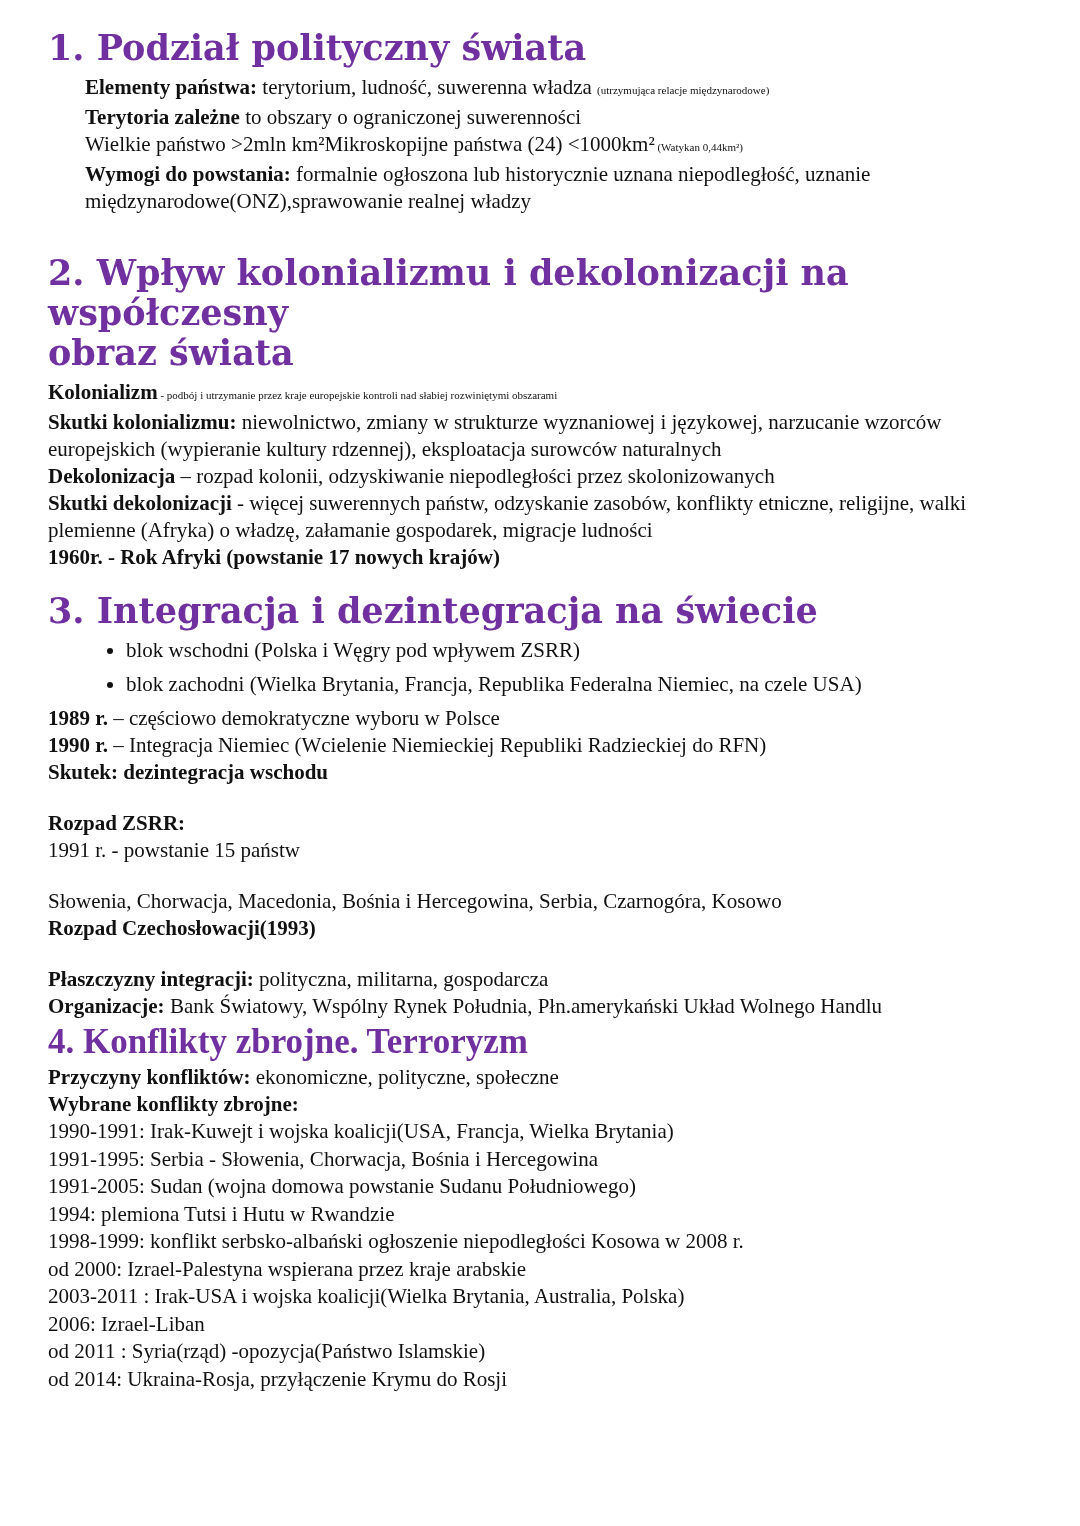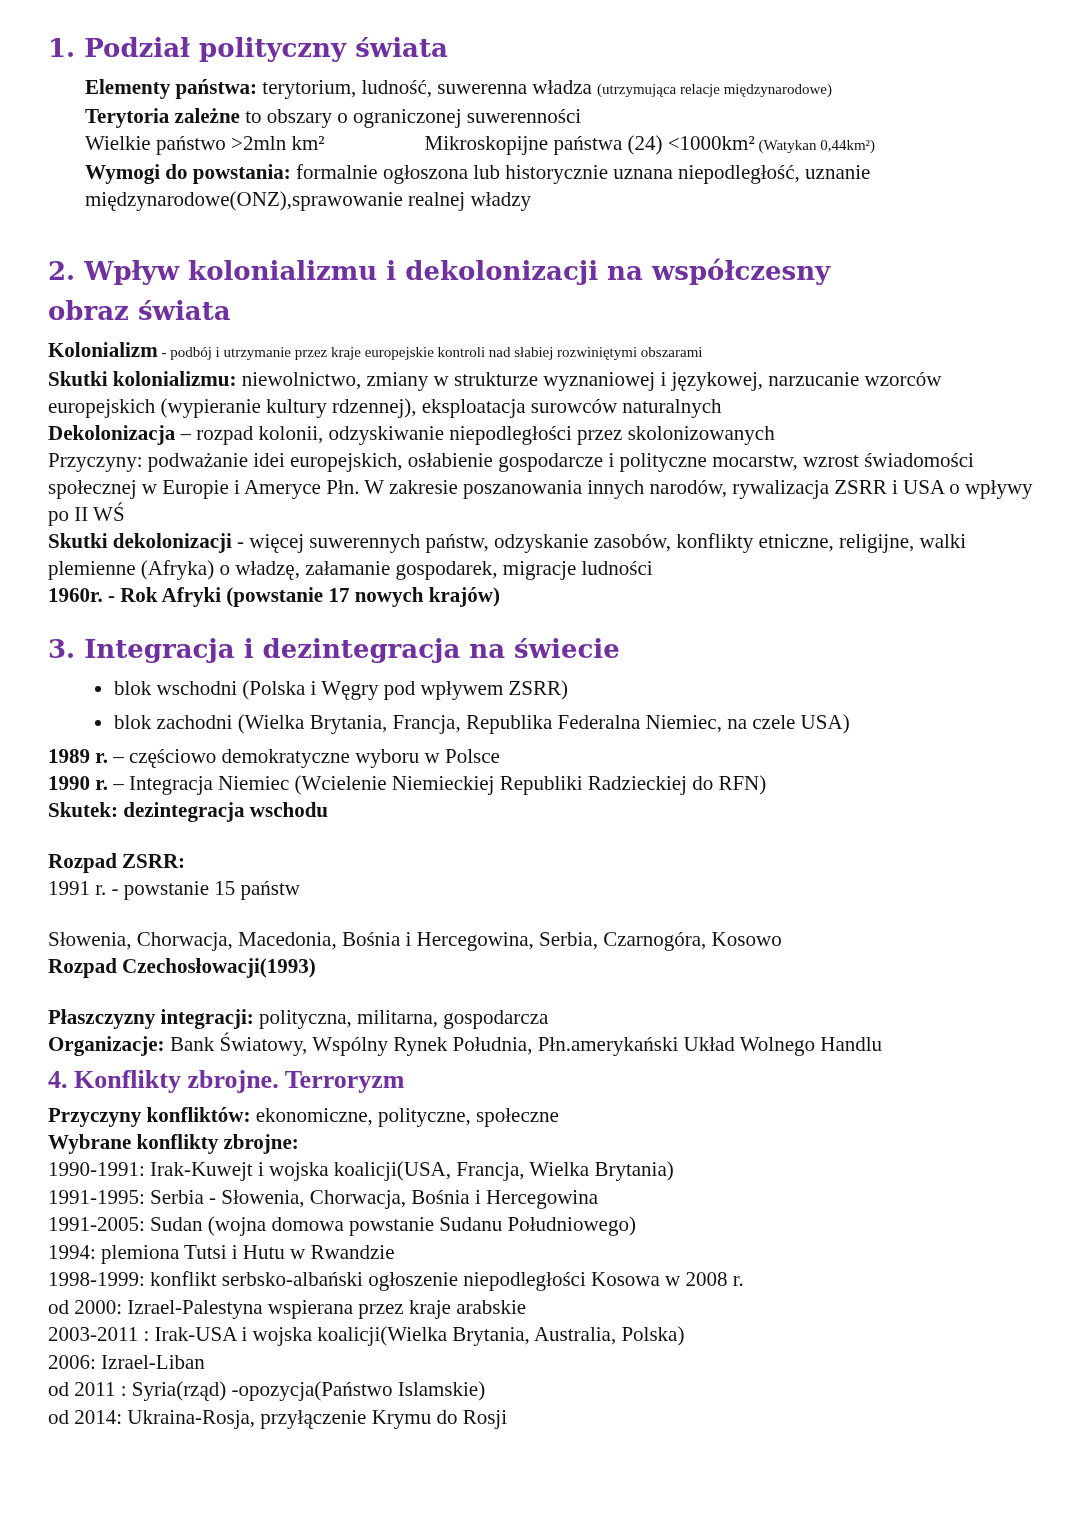--- a/index.html
+++ b/index.html
@@ -9,49 +9,49 @@
     overflow:hidden;
     background:#ffffff;
     font-family:"Liberation Serif", serif;
     color:#111111;
     box-sizing:border-box;
     padding:28px 38px 0 48px;
   }
   h1{
     font-family:"DejaVu Serif", serif;
     color:#7030A0;
-    font-size:26px;
+    font-size:35px;
     line-height:40px;
     font-weight:bold;
     margin:0 0 6px 0;
   }
   .h-multiline{line-height:40px;}
   .sec{margin:0;}
   .gap-lg{height:38px;}
   .gap-md{height:24px;}
   .gap-sm{height:20px;}
   p.line{
     margin:0;
     font-size:21px;
     line-height:27px;
     max-width:1000px;
   }
   .indent1{margin-left:37px;}
   b,.b{font-weight:bold;}
-  .small{font-size:15px;}
-  .tabspace{margin-left:100px;}
+  .small{font-size:11px;}
+  .tabspace{}
   ul.bullets{
     margin:4px 0 2px 0;
     padding-left:62px;
     list-style:disc;
   }
   ul.bullets li{
     font-size:21px;
     line-height:27px;
-    margin:0 0 7px 4px;
+    margin:0 0 7px 16px;
   }
   .conflicts p.line{line-height:27.5px;}
   .sec4 h1{margin-top:2px;margin-bottom:2px;font-family:Liberation Serif, serif;}
 </style>
 </head>
 <body>
 
 <div class="page">
 
   <section class="sec sec1">
@@ -64,21 +64,20 @@
     </div>
   </section>
 
   <div class="gap-lg"></div>
 
   <section class="sec sec2">
     <h1 class="h-multiline"><span>2. Wpływ kolonializmu i dekolonizacji na współczesny</span><br><span>obraz świata</span></h1>
     <p class="line"><b>Kolonializm</b><span class="small"> - podbój i utrzymanie przez kraje europejskie kontroli nad słabiej rozwiniętymi obszarami</span></p>
     <p class="line"><b>Skutki kolonializmu:</b><span> niewolnictwo, zmiany w strukturze wyznaniowej i językowej, narzucanie wzorców europejskich (wypieranie kultury rdzennej), eksploatacja surowców naturalnych</span></p>
     <p class="line"><b>Dekolonizacja</b><span> – rozpad kolonii, odzyskiwanie niepodległości przez skolonizowanych</span></p>
-    <p class="line">Przyczyny: podważanie idei europejskich, osłabienie gospodarcze i polityczne mocarstw, wzrost świadomości społecznej w Europie i Ameryce Płn. W zakresie poszanowania innych narodów, rywalizacja ZSRR i USA o wpływy po II WŚ</p>
     <p class="line"><b>Skutki dekolonizacji</b><span> - więcej suwerennych państw, odzyskanie zasobów, konflikty etniczne, religijne, walki plemienne (Afryka) o władzę, załamanie gospodarek, migracje ludności</span></p>
     <p class="line"><b>1960r. - Rok Afryki (powstanie 17 nowych krajów)</b></p>
   </section>
 
   <div class="gap-sm"></div>
 
   <section class="sec sec3">
     <h1>3. Integracja i dezintegracja na świecie</h1>
     <ul class="bullets">
       <li>blok wschodni (Polska i Węgry pod wpływem ZSRR)</li>

